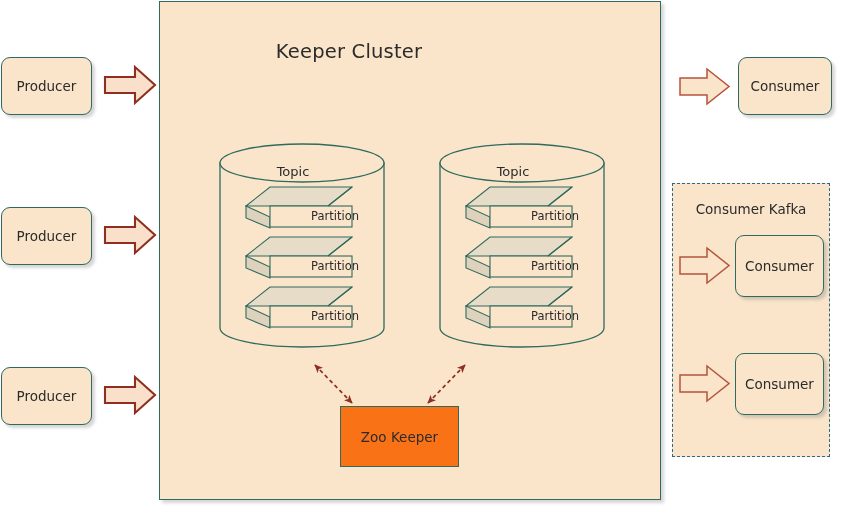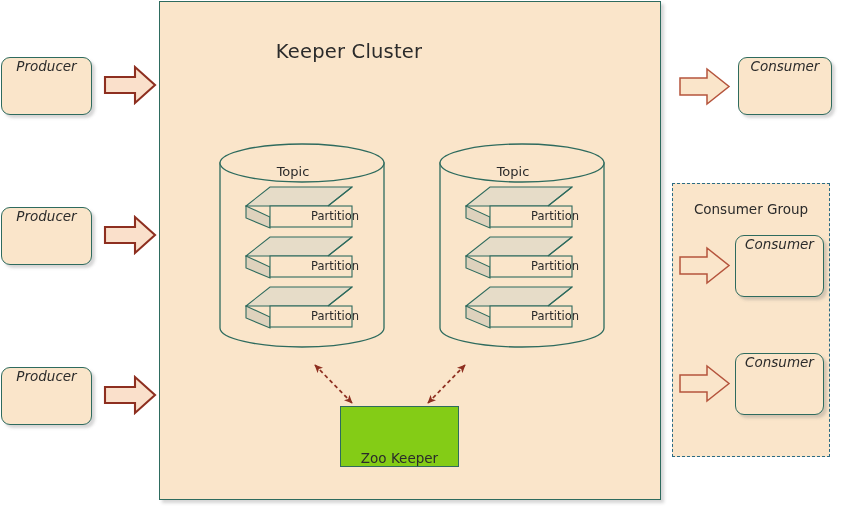--- a/index.html
+++ b/index.html
@@ -42,25 +42,24 @@
   }
 
   
   .node-box {
     background: #fae5ca;
     border: 1.4px solid #2e6b5e;
     border-radius: 9px;
     box-shadow: 3px 3px 3px rgba(120,120,120,0.30);
     box-sizing: border-box;
     display: flex;
-    align-items: flex-start;
+    align-items: center;
     justify-content: center;
     font-size: 13.5px;
     color: #2b2b2b;
-    font-style: italic;
   }
   .producer-box { left: 1px; width: 91px; height: 58px; }
   .producer-1 { top: 57px; }
   .producer-2 { top: 207px; }
   .producer-3 { top: 367px; }
 
   .consumer-top  { left: 738px; top: 57px;  width: 94px; height: 58px; }
   .consumer-g1   { left: 735px; top: 235px; width: 89px; height: 62px; }
   .consumer-g2   { left: 735px; top: 353px; width: 89px; height: 62px; }
 
@@ -117,25 +116,25 @@
     pointer-events: none;
     margin-left: 23px;
   }
 
   
   .zookeeper-box {
     left: 340px;
     top: 406px;
     width: 119px;
     height: 61px;
-    background: #84cc16;
+    background: #f97316;
     border: 1.4px solid #2e6b5e;
     box-sizing: border-box;
     display: flex;
-    align-items: flex-end;
+    align-items: center;
     justify-content: center;
     font-size: 13.5px;
     color: #2b2b2b;
   }
 </style>
 </head>
 <body>
 
 <div id="canvas">
 
@@ -261,21 +260,21 @@
   </div>
 
   <svg class="abs arrow-svg" style="left:679px; top:68px;" width="52" height="38">
     <path d="M1,10 L28,10 L28,1 L50,18.5 L28,36 L28,27 L1,27 Z" fill="#fae5ca" stroke="#b5543c" stroke-width="1.5" stroke-linejoin="miter"></path>
   </svg>
   <div class="abs node-box consumer-top">
     <span>Consumer</span>
   </div>
 
   <div class="abs cgroup-box"></div>
-  <div class="abs cgroup-title">Consumer Group</div>
+  <div class="abs cgroup-title">Consumer Kafka</div>
 
   <svg class="abs arrow-svg" style="left:679px; top:247px;" width="52" height="38">
     <path d="M1,10 L28,10 L28,1 L50,18.5 L28,36 L28,27 L1,27 Z" fill="#fae5ca" stroke="#b5543c" stroke-width="1.5" stroke-linejoin="miter"></path>
   </svg>
   <div class="abs node-box consumer-g1">
     <span>Consumer</span>
   </div>
 
   <svg class="abs arrow-svg" style="left:679px; top:365px;" width="52" height="38">
     <path d="M1,10 L28,10 L28,1 L50,18.5 L28,36 L28,27 L1,27 Z" fill="#fae5ca" stroke="#b5543c" stroke-width="1.5" stroke-linejoin="miter"></path>

